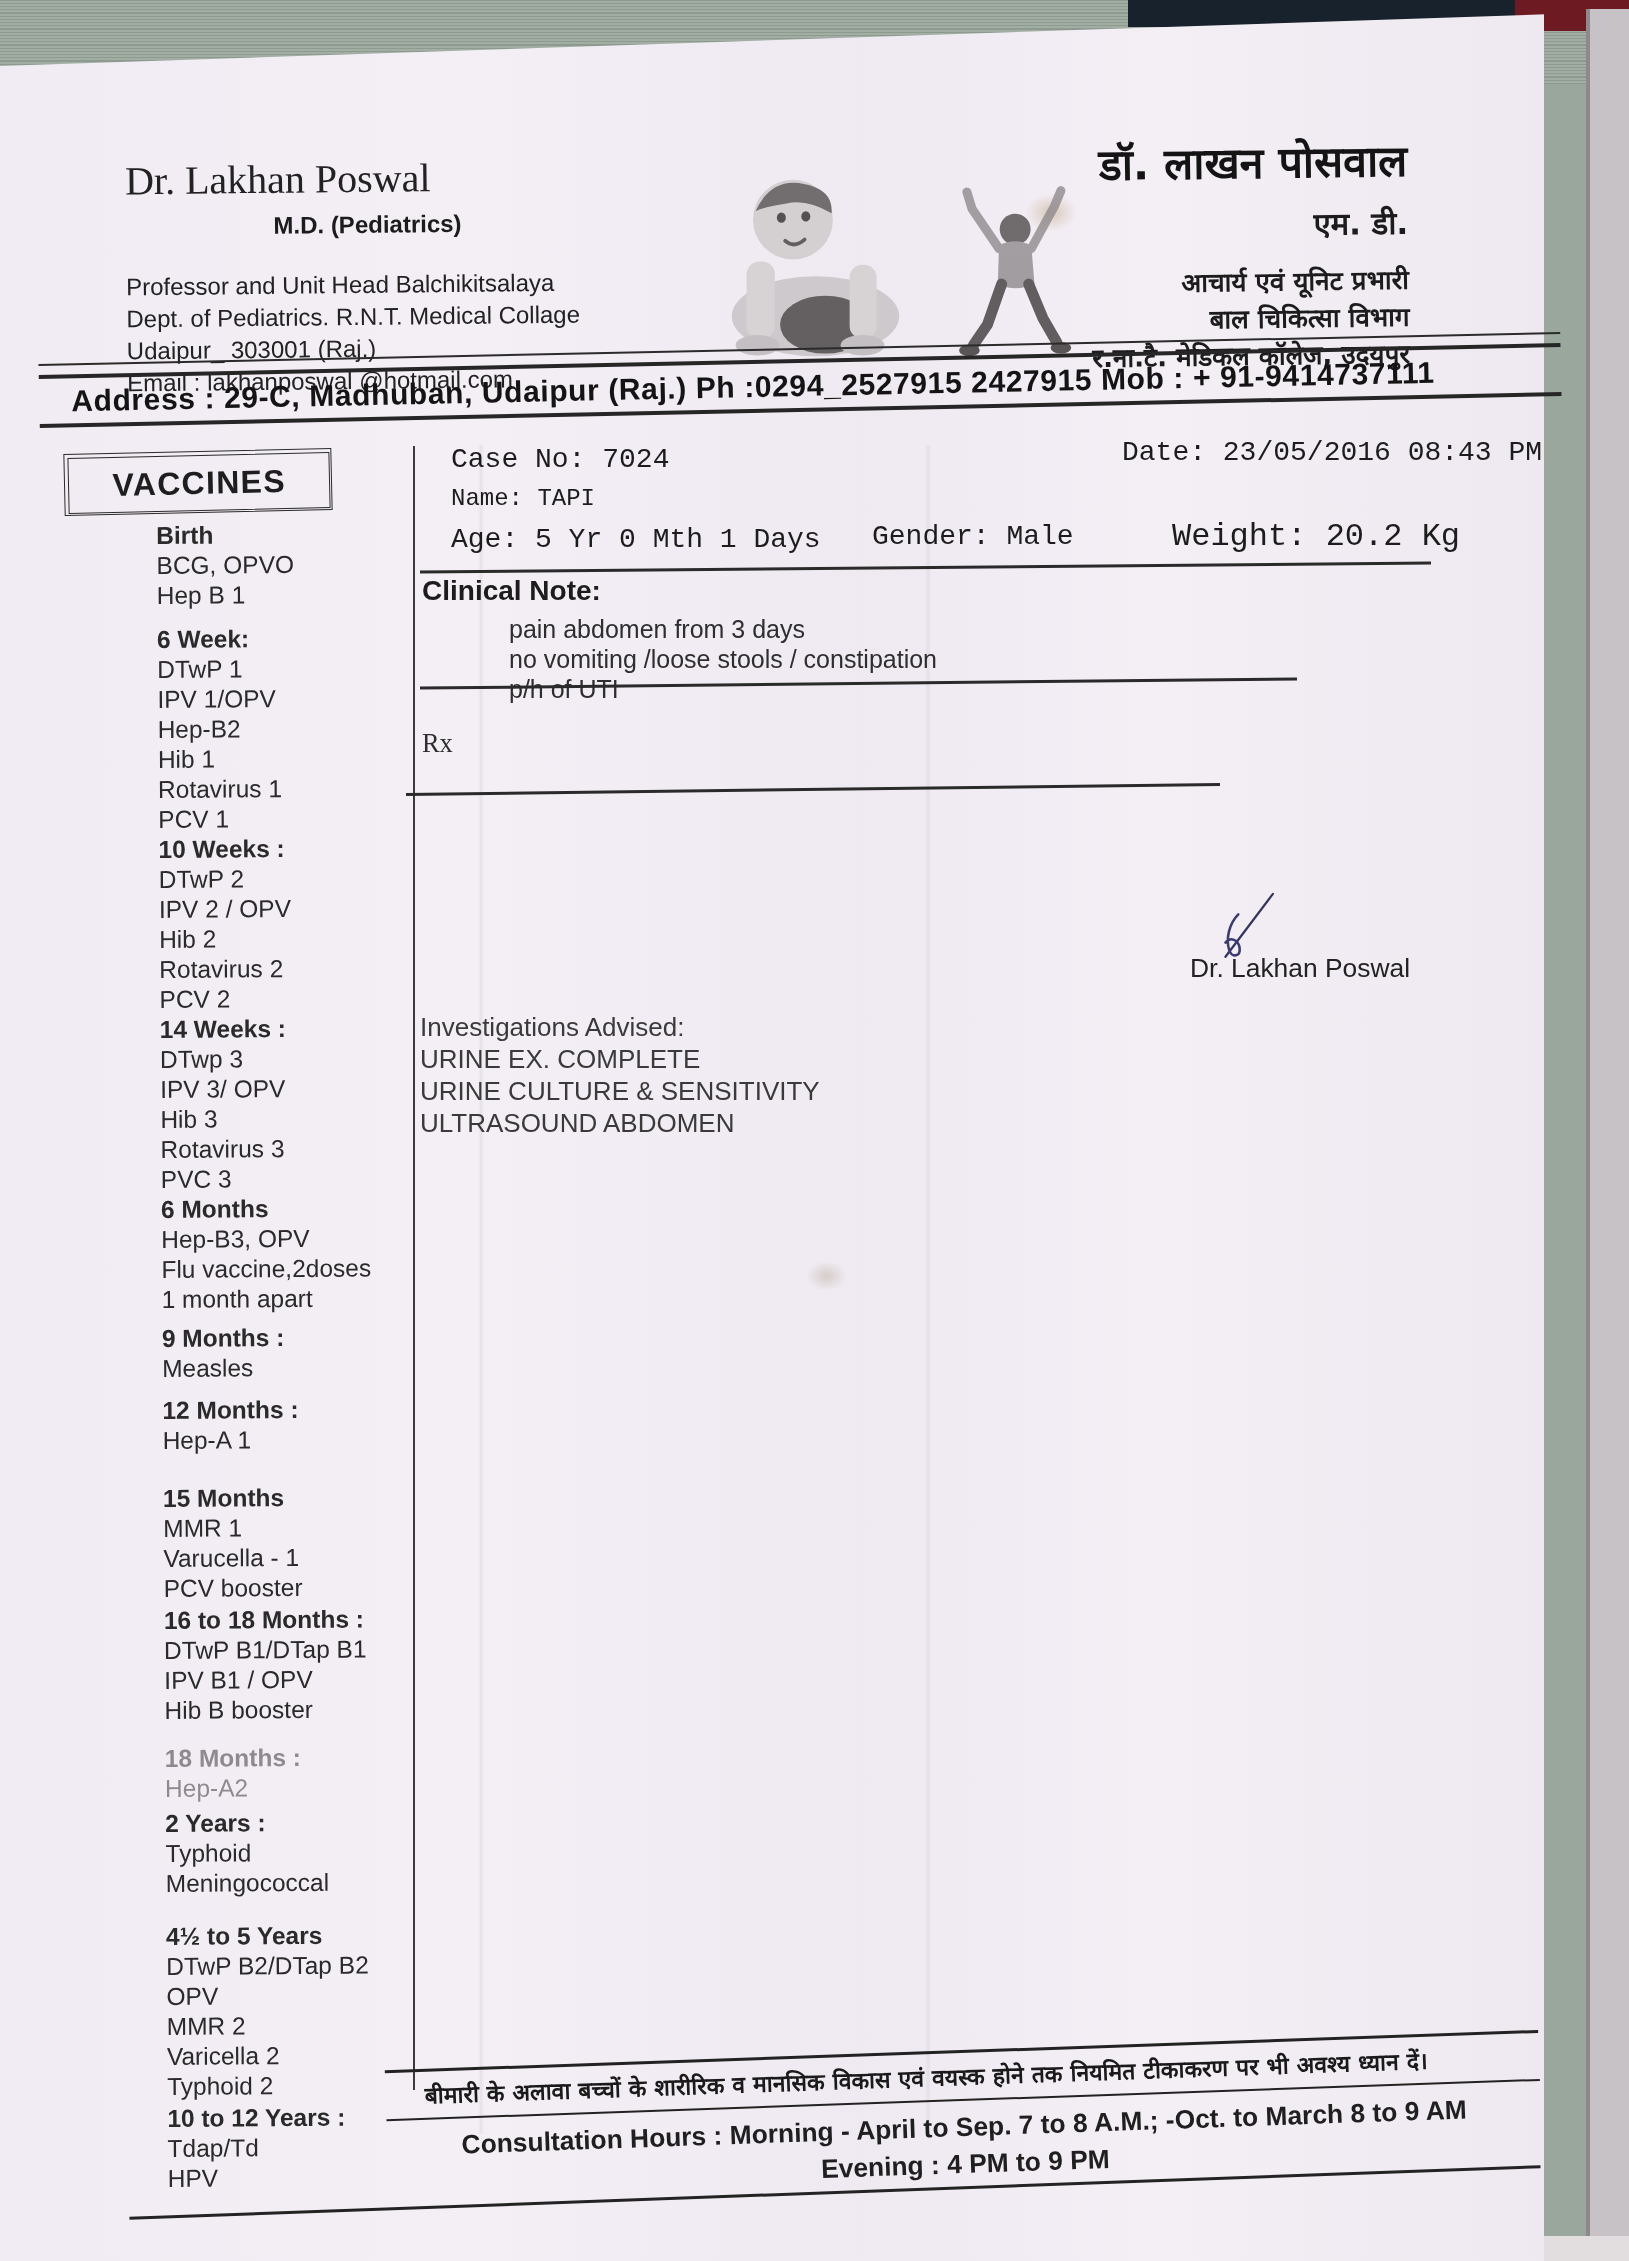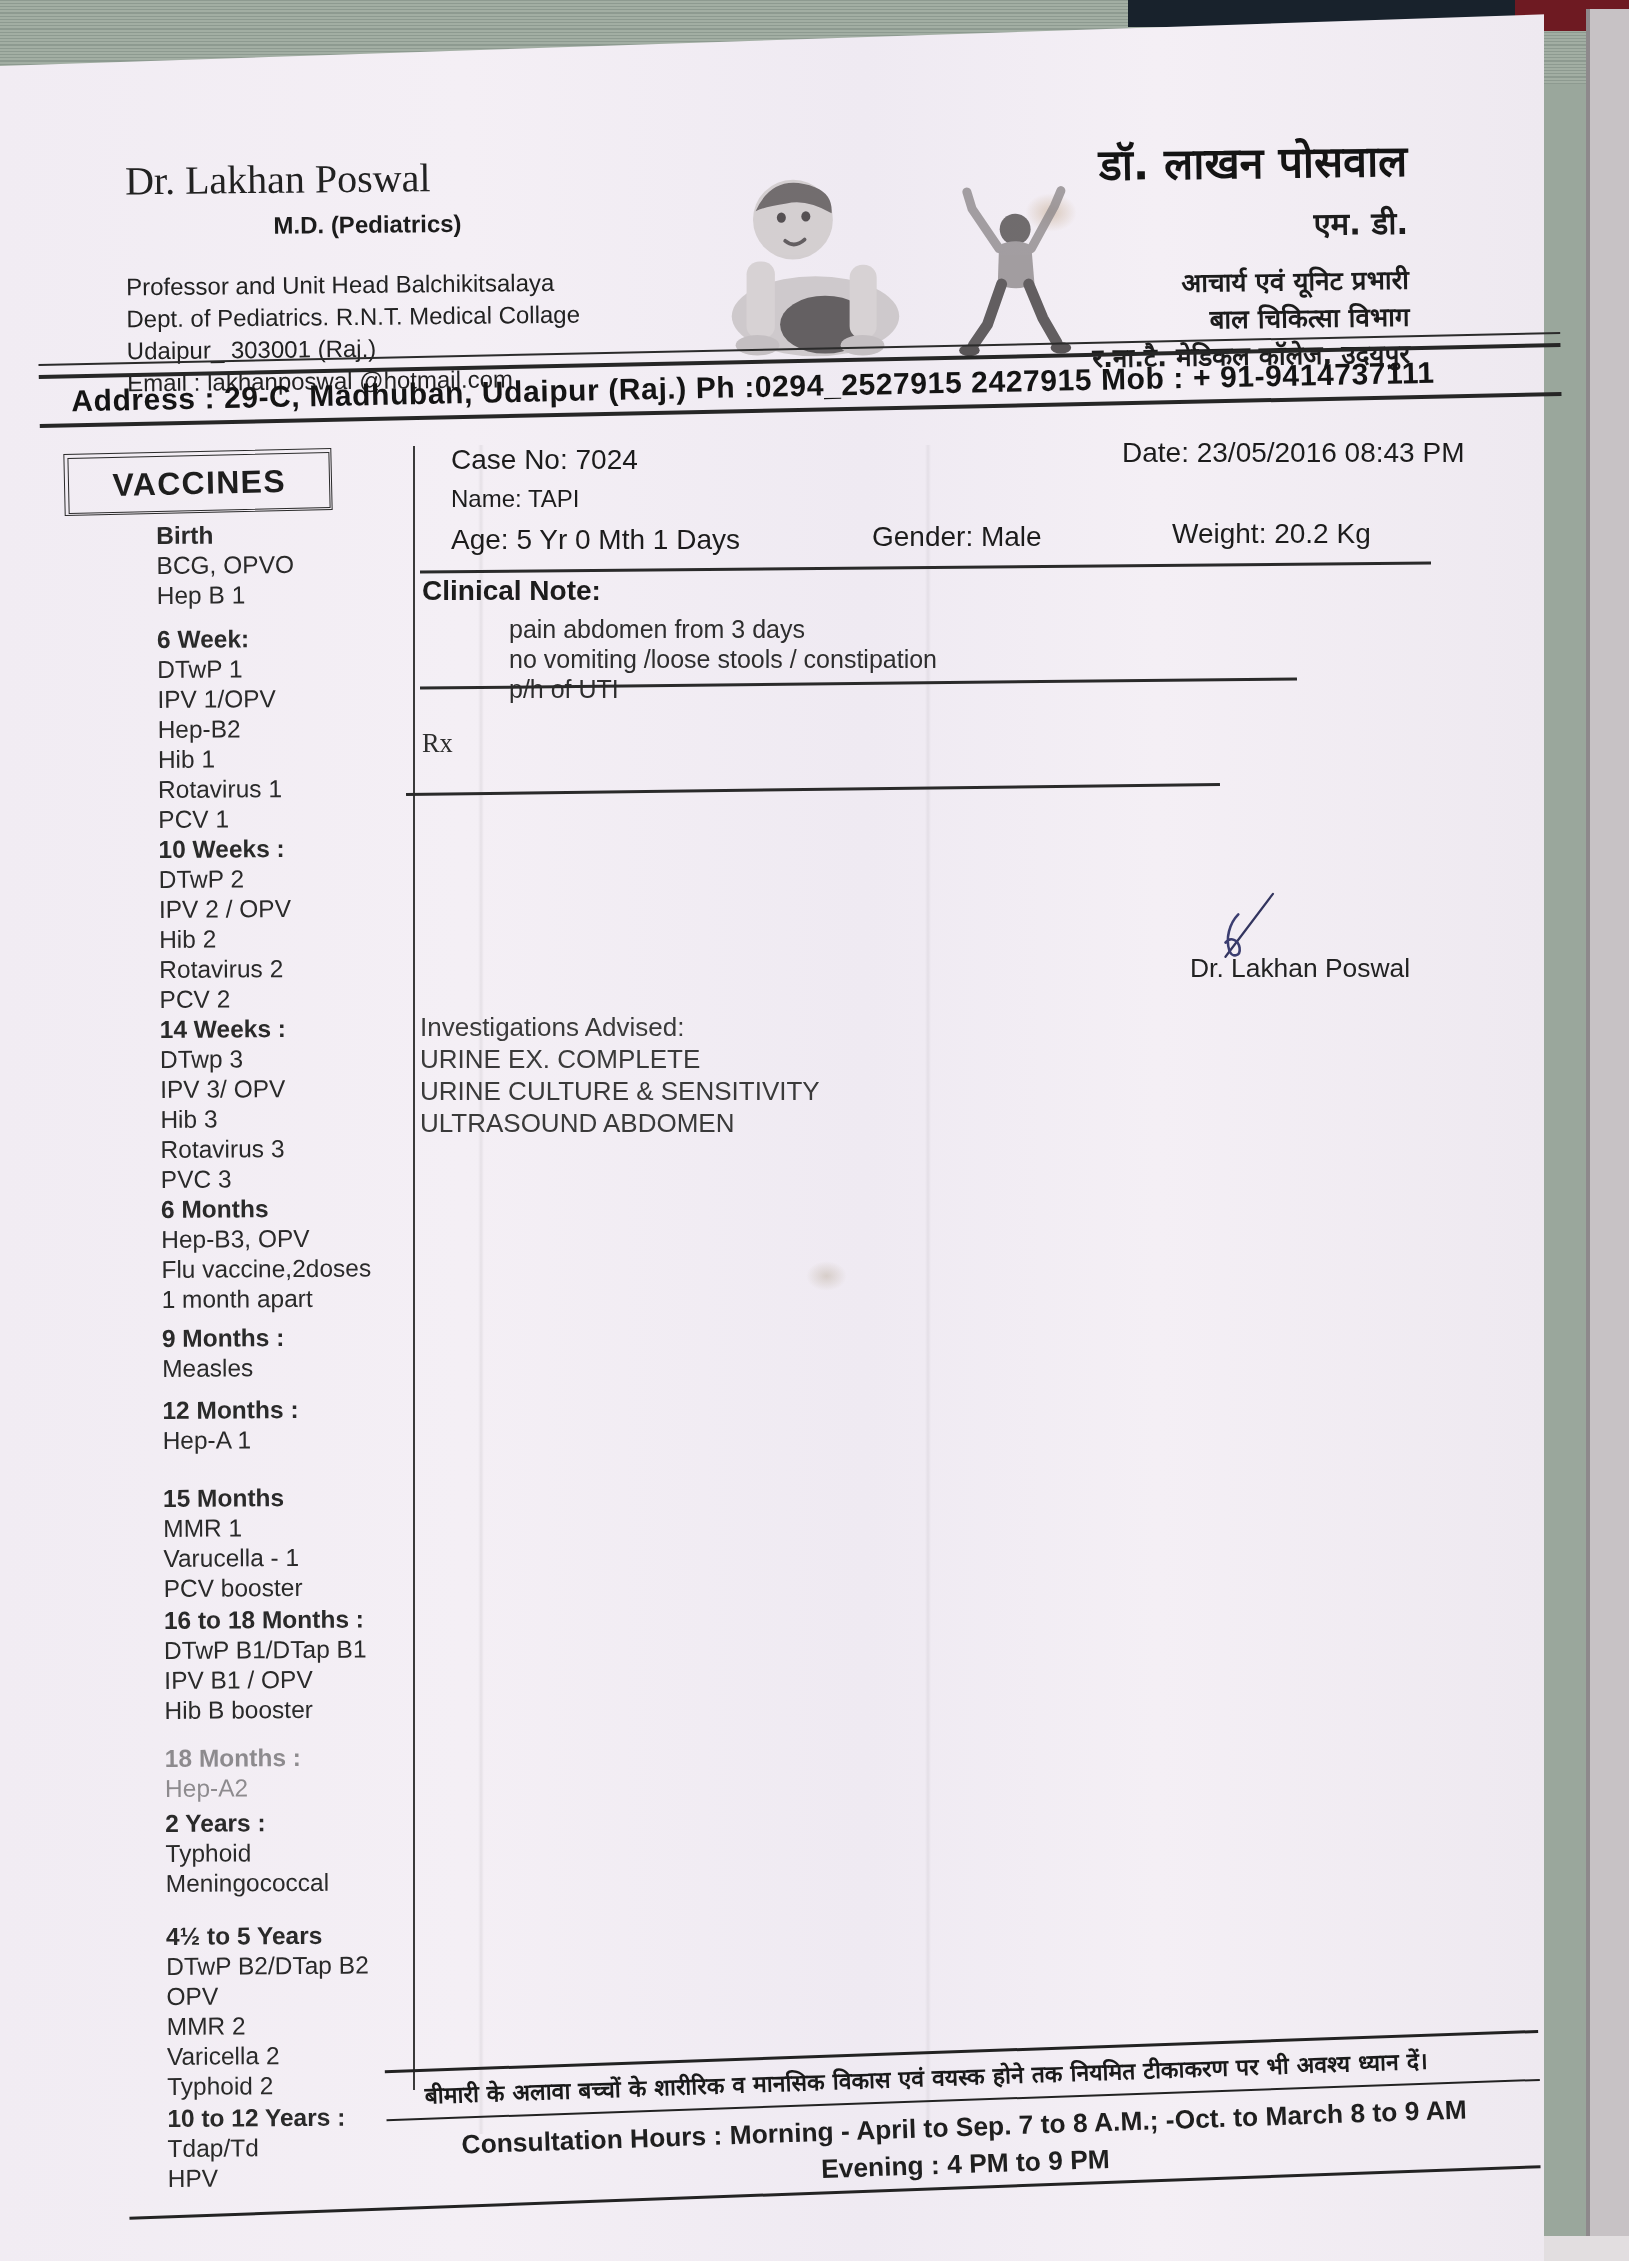--- a/index.html
+++ b/index.html
@@ -54,27 +54,27 @@
   .vax-sec{margin-top:14px;white-space:nowrap;}
   .vax-sec.first{margin-top:0;}
   .vax-sec .h{font-weight:bold;}
   .vax-sec.m14{margin-top:0px;}.vax-sec.m10w{margin-top:0px;}
   .vax-sec.m6m{margin-top:0px;}.vax-sec.m9m{margin-top:9px;}
   .vax-sec.m12m{margin-top:11.6px;}.vax-sec.m15m{margin-top:28px;}
   .vax-sec.m1618{margin-top:2.6px;}.vax-sec.m18m{margin-top:18px;opacity:0.5;}
   .vax-sec.m2y{margin-top:5.2px;}.vax-sec.m45y{margin-top:23px;}
   .vax-sec.m1012{margin-top:1.3px;}
   
-  .serif{font-family:Liberation Sans, sans-serif;}
+  .serif{font-family:Liberation Mono, monospace;}
   .pt-case{position:absolute;left:451px;top:444px;font-size:28px;}
   .pt-date{position:absolute;left:1122px;top:437px;font-size:28px;}
   .pt-name{position:absolute;left:451px;top:485px;font-size:24px;}
   .pt-age{position:absolute;left:451px;top:524px;font-size:28px;}
   .pt-gender{position:absolute;left:872px;top:521px;font-size:28px;}
-  .pt-weight{position:absolute;left:1172px;top:518px;font-size:28px;}
+  .pt-weight{position:absolute;left:1172px;top:518px;font-size:32px;}
   .rule-pt{position:absolute;left:420px;top:566px;width:1011px;height:2.6px;background:#2a2a2a;transform:rotate(-0.5deg);}
   
   .cn-head{position:absolute;left:422px;top:575px;font-size:28px;font-weight:bold;}
   .cn-lines{position:absolute;left:509px;top:614px;font-size:25px;line-height:30px;color:#2e2e2e;}
   .rule-a{position:absolute;left:420px;top:682px;width:877px;height:2.6px;background:#2a2a2a;transform:rotate(-0.6deg);}
   .rx{position:absolute;left:422px;top:728px;font-size:26.4px;color:#2e2e2e;font-family:Liberation Serif, serif;}
   .rule-b{position:absolute;left:406px;top:788px;width:814px;height:2.6px;background:#2a2a2a;transform:rotate(-0.7deg);}
   
   .sig{position:absolute;left:1201px;top:890px;}
   .sig-name{position:absolute;left:1190px;top:953px;font-size:26.4px;color:#222;}

